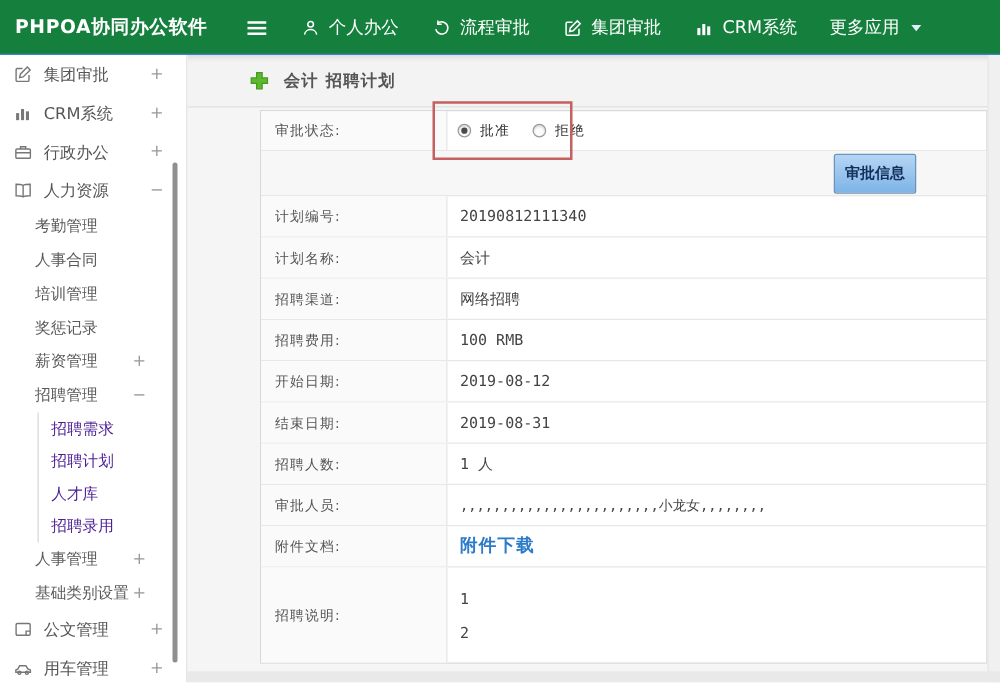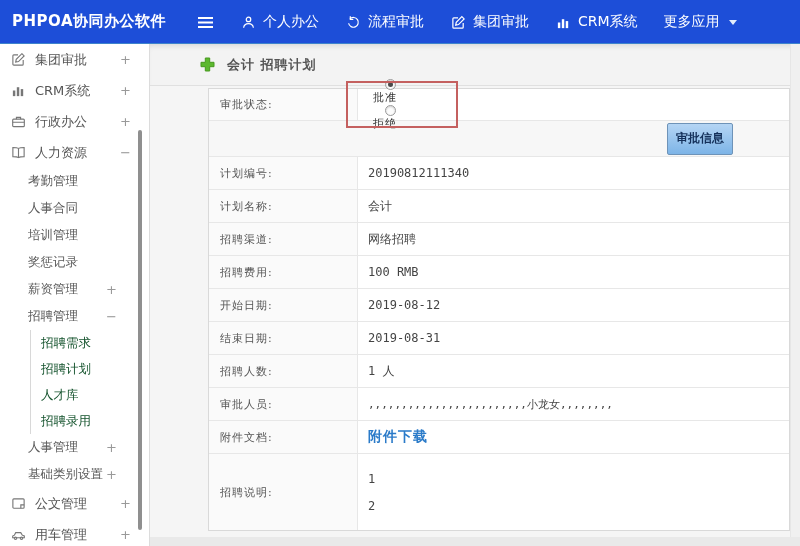--- a/index.html
+++ b/index.html
@@ -5,38 +5,38 @@
   * { margin:0; padding:0; box-sizing:border-box; }
   html,body { width:800px; height:546px; }
   body {
     position:relative; overflow:hidden; background:#fff;
     font-family:"DejaVu Sans", sans-serif;
   }
 
   
   .header {
     position:absolute; left:0; top:0; width:800px; height:44px;
-    background:#1d4ed8; display:flex; align-items:center; z-index:20;
+    background:#15803d; display:flex; align-items:center; z-index:20;
     border-bottom:1px solid #3d83cc;
   }
   .logo { color:#fff; font-size:15px; font-weight:bold; margin-left:12px; letter-spacing:.5px; white-space:nowrap; }
   .topnav { position:absolute; left:197px; top:0; height:44px; display:flex; align-items:center; gap:26px; }
   .nav-item { display:flex; align-items:center; gap:7px; color:#fff; font-size:14px; cursor:pointer; white-space:nowrap; }
   .caret { width:0; height:0; border-left:4.5px solid transparent; border-right:4.5px solid transparent; border-top:5.5px solid #e3eefb; margin-left:2px; }
 
   
   .sidebar {
     position:absolute; left:0; top:44px; width:150px; height:502px;
     background:#fff; border-right:1px solid #dcdcdc;
   }
   .si { position:relative; display:flex; align-items:center; color:#555; cursor:pointer; }
   .si.l1 { height:31px; padding-left:10px; gap:9px; font-size:13px; }
   .si.l2 { height:27px; padding-left:28px; font-size:12.5px; color:#5a5a5a; }
   .l3wrap { margin-left:30px; border-left:1px solid #d8d8d8; }
-  .si.l3 { height:26px; padding-left:10px; font-size:12.5px; color:#14532d;font-family:Liberation Mono, monospace; }
+  .si.l3 { height:26px; padding-left:10px; font-size:12.5px; color:#4c1d95;font-family:Liberation Mono, monospace; }
   .tg { margin-left:auto; color:#999; font-size:13px; font-weight:400; }
   .si.l1 .tg { margin-right:18px; }
   .si.l2 .tg { margin-right:32px; }
   .sb-thumb { position:absolute; right:7px; top:86px; width:4px; height:400px; background:#8f8f8f; border-radius:2px; }
   .sicon { display:flex; width:16px; justify-content:center; }
 
   
   .main { position:absolute; left:150px; top:44px; width:650px; height:502px; background:#f5f5f5; }
   .titlebar {
     position:absolute; left:0; top:0; width:650px; height:42px;
@@ -69,21 +69,21 @@
   .h32 { height:32px; } .h33 { height:33px; } .h76 { height:76px; }
   .btnrow { height:36px; background:#f7f7f7; display:flex; align-items:center; justify-content:flex-end; border-bottom:1px solid #e7e7e7; }
   .approve-btn {
     margin-right:56px; width:66px; height:32px;
     background:linear-gradient(#b5d5f4,#7db4e7);
     border:1px solid #6e93b8; border-radius:2px;
     font-size:12px; font-weight:bold; color:#14305a;
     display:flex; align-items:center; justify-content:center; cursor:pointer;
     font-family:"DejaVu Sans",sans-serif;
   }
-  .radio-group { display:flex; align-items:center;flex-direction:column; }
+  .radio-group { display:flex; align-items:center; }
   .radio {
     width:11px; height:11px; border:1px solid #9a9a9a; border-radius:50%;
     background:#fcfcfc; box-shadow:inset 0 1px 2px rgba(0,0,0,.18); cursor:pointer;
   }
   .radio.sel::after { content:''; display:block; width:5px; height:5px; margin:2px; background:#4a4a4a; border-radius:50%; }
   .radio-label { font-size:11px; color:#333; margin:0 18px 0 7px; letter-spacing:1px; font-family:"DejaVu Sans",sans-serif; }
   .annotation {
     position:absolute; left:196px; top:37px; width:112px; height:47px;
     border:2px solid #c4605f; z-index:9; pointer-events:none;
   }

